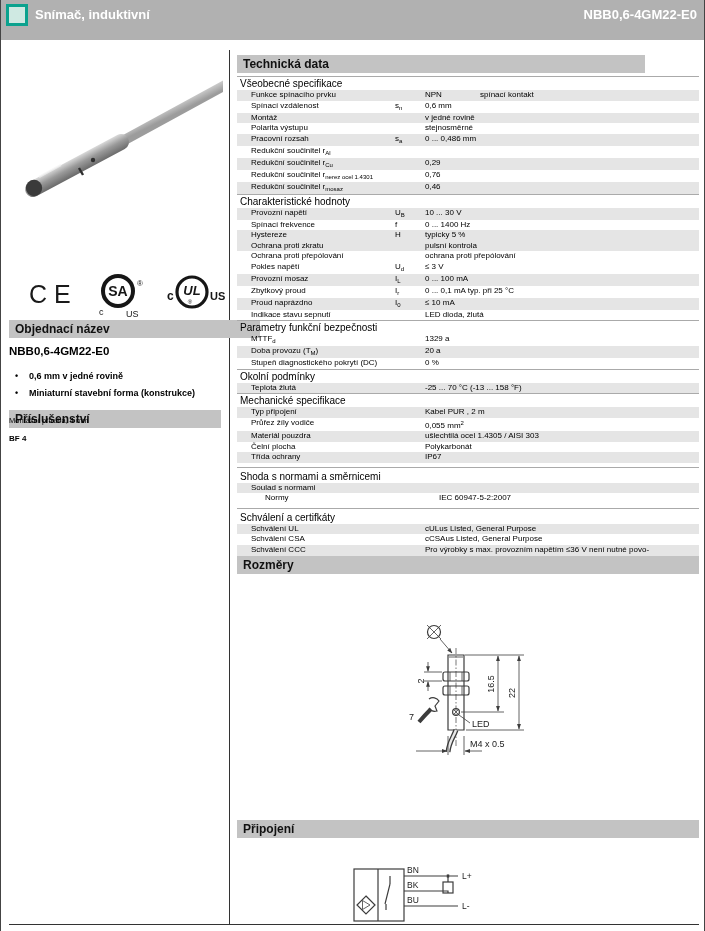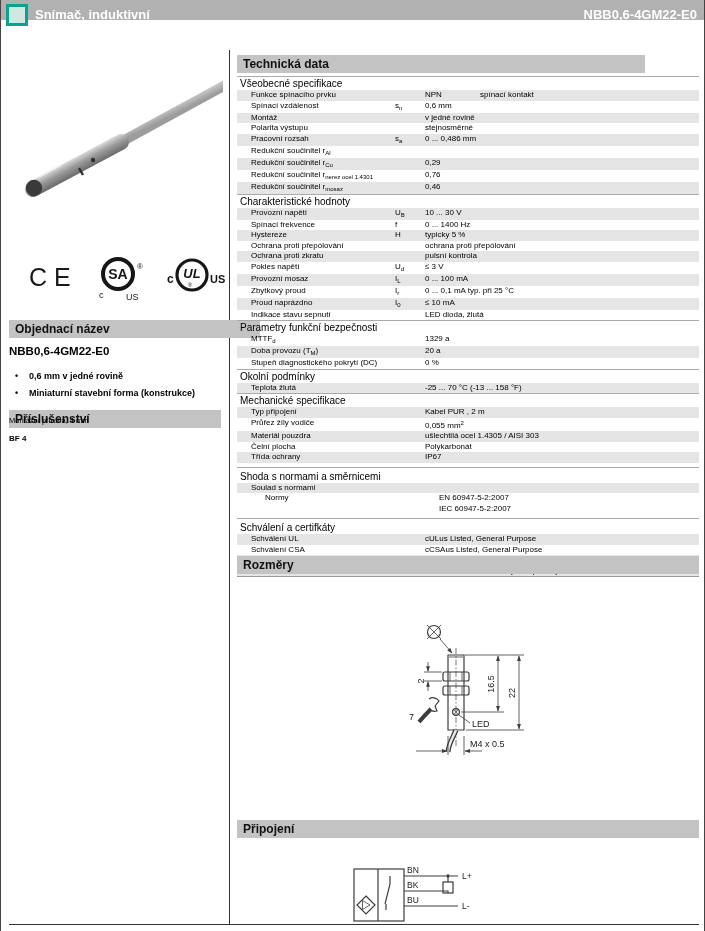--- a/index.html
+++ b/index.html
@@ -1,33 +1,33 @@
 <!DOCTYPE html>
 <html><head>
 <meta charset="utf-8">
 <style>
   html,body{margin:0;padding:0;background:#e9e9e9;}
   .page{position:relative;width:705px;height:931px;background:#fff;
         font-family:"Liberation Sans",sans-serif;color:#000;overflow:hidden;
         border-left:1px solid #444;border-right:1px solid #444;box-sizing:border-box;}
   
-  .topbar{position:absolute;left:0;top:0;width:705px;height:20px;background:#b1b1b1;}
+  .topbar{position:absolute;left:0;top:0;width:705px;height:40px;background:#b1b1b1;}
   .logo{position:absolute;left:5px;top:4px;width:22px;height:22px;background:#cfe9e2;
         border:3px solid #0ba28e;box-sizing:border-box;}
   .topbar-title{position:absolute;left:34px;top:7px;font-size:13px;font-weight:bold;color:#fff;}
   .topbar-product{position:absolute;right:9px;top:7px;font-size:13px;font-weight:bold;color:#fff;}
   
   .vline{position:absolute;left:228px;top:50px;width:1px;height:874px;background:#333;}
   .bline{position:absolute;left:8px;top:924px;width:690px;height:1px;background:#333;}
   
   .sechead{background:#c3c3c3;font-weight:bold;font-size:12px;line-height:18px;height:18px;
            padding:0 0 0 6px;box-sizing:border-box;color:#111;}
   
   .photo{position:absolute;left:8px;top:52px;width:214px;height:200px;}
-  .certs{position:absolute;left:20px;top:253px;width:208px;height:48px;}
+  .certs{position:absolute;left:20px;top:270px;width:208px;height:48px;}
   .ce-mark{position:absolute;left:8px;top:10px;font-size:25px;letter-spacing:7px;color:#1a1a1a;}
   .csa-mark{position:absolute;left:72px;top:0px;}
   .ul-mark{position:absolute;left:138px;top:2px;}
   .order-head{position:absolute;left:8px;top:320px;width:251px;}
   .order-code{position:absolute;left:8px;top:345px;font-size:11.5px;font-weight:bold;}
   .bullets{position:absolute;left:14px;top:368px;width:210px;font-size:9px;font-weight:bold;}
   .bullets .b{display:flex;line-height:17px;}
   .bullets .dot{width:14px;flex:none;}
   .acc-head{position:absolute;left:8px;top:410px;width:212px;}
   .acc-code{position:absolute;left:8px;top:434px;font-size:8px;font-weight:bold;}
@@ -182,29 +182,29 @@
       <div class="row">
         <div class="lbl">Spínací frekvence</div>
         <div class="sym">f</div>
         <div class="val">0 ... 1400 Hz</div>
       </div>
       <div class="row shade">
         <div class="lbl">Hystereze</div>
         <div class="sym">H</div>
         <div class="val">typicky 5  %</div>
       </div>
+      <div class="row shade">
+        <div class="lbl">Ochrana proti zkratu</div>
+        <div class="sym"></div>
+        <div class="val">pulsní kontrola</div>
+      </div>
       <div class="row">
         <div class="lbl">Ochrana proti přepólování</div>
         <div class="sym"></div>
         <div class="val">ochrana proti přepólování</div>
-      </div>
-      <div class="row shade">
-        <div class="lbl">Ochrana proti zkratu</div>
-        <div class="sym"></div>
-        <div class="val">pulsní kontrola</div>
       </div>
       <div class="row">
         <div class="lbl">Pokles napětí</div>
         <div class="sym">U<sub>d</sub></div>
         <div class="val">≤ 3 V</div>
       </div>
       <div class="row shade">
         <div class="lbl">Provozní mosaz</div>
         <div class="sym">I<sub>L</sub></div>
         <div class="val">0 ... 100 mA</div>
@@ -275,21 +275,20 @@
       <div class="subhead gap">Shoda s normami a směrnicemi</div>
       <div class="row shade">
         <div class="lbl">Soulad s normami</div>
         <div class="sym"></div>
         <div class="val"></div>
       </div>
       <div class="row ind2">
         <div class="lbl">Normy</div>
         <div class="sym"></div>
         <div class="val">
-          <div>EN 60947-5-2:2007</div>
           <div>IEC 60947-5-2:2007</div>
         </div>
       </div>
       <div class="subhead gap">Schválení a certifkáty</div>
       <div class="row shade">
         <div class="lbl">Schválení UL</div>
         <div class="sym"></div>
         <div class="val">cULus Listed, General Purpose</div>
       </div>
       <div class="row">

